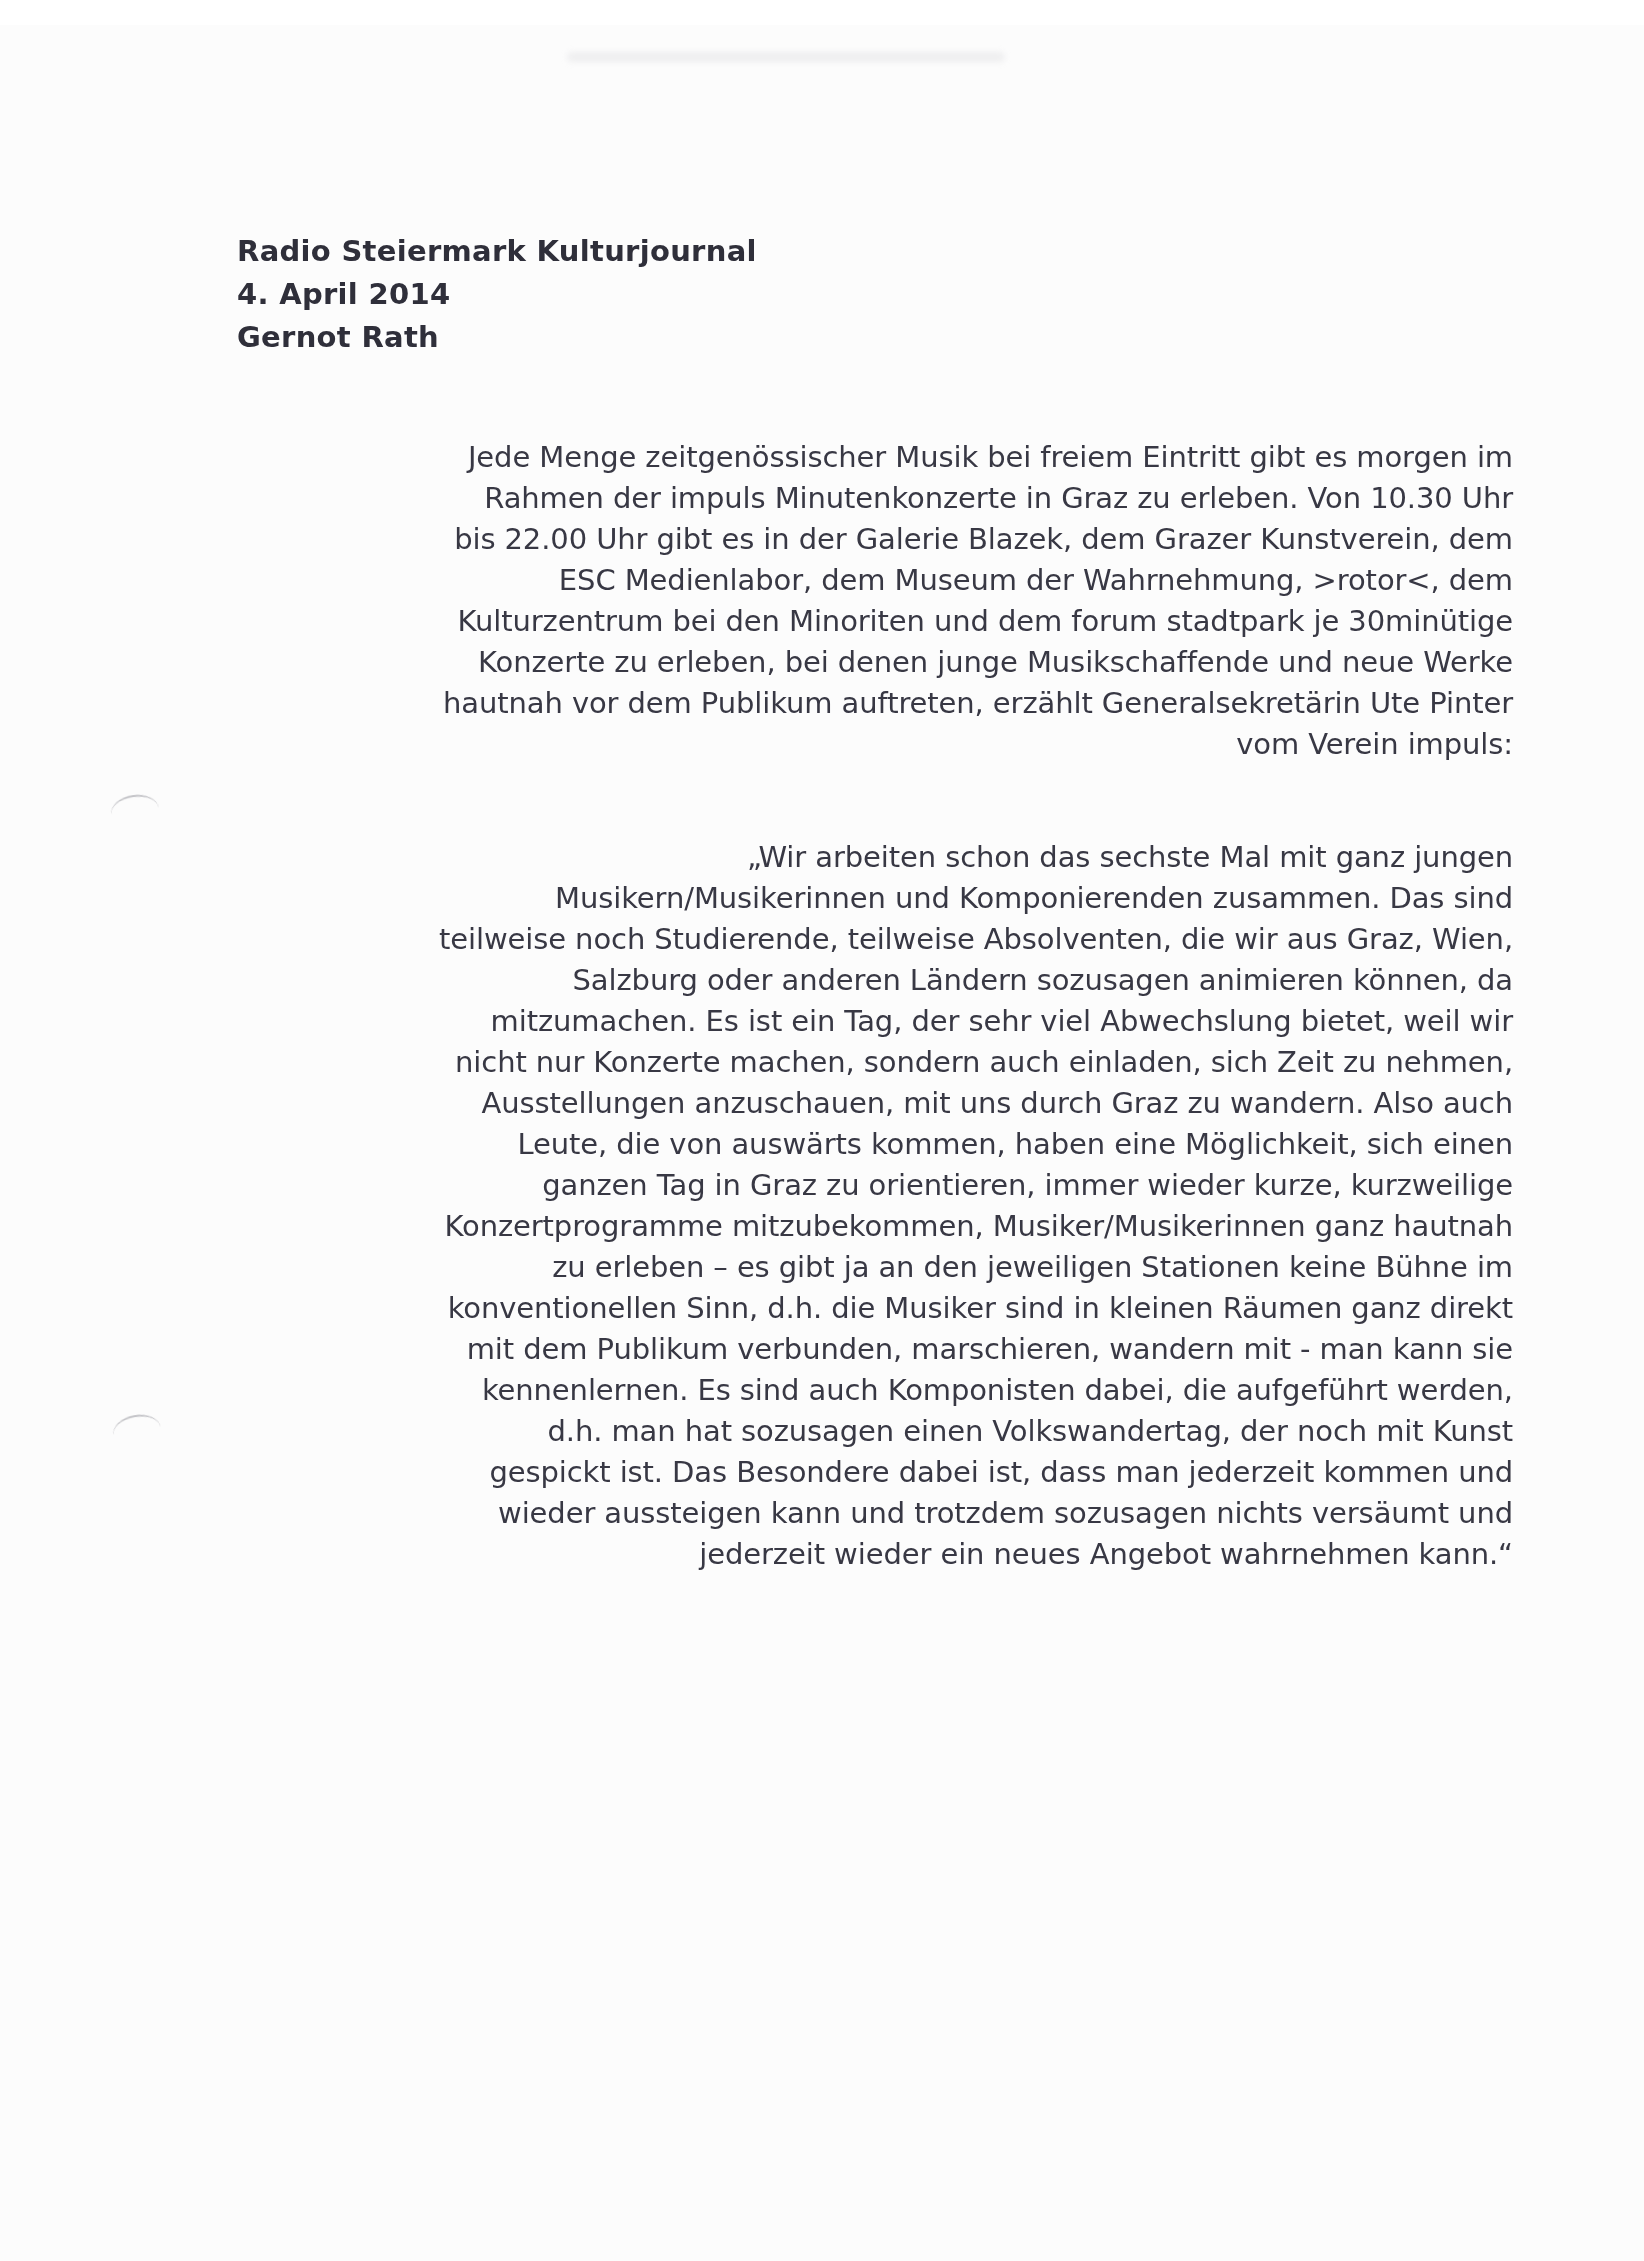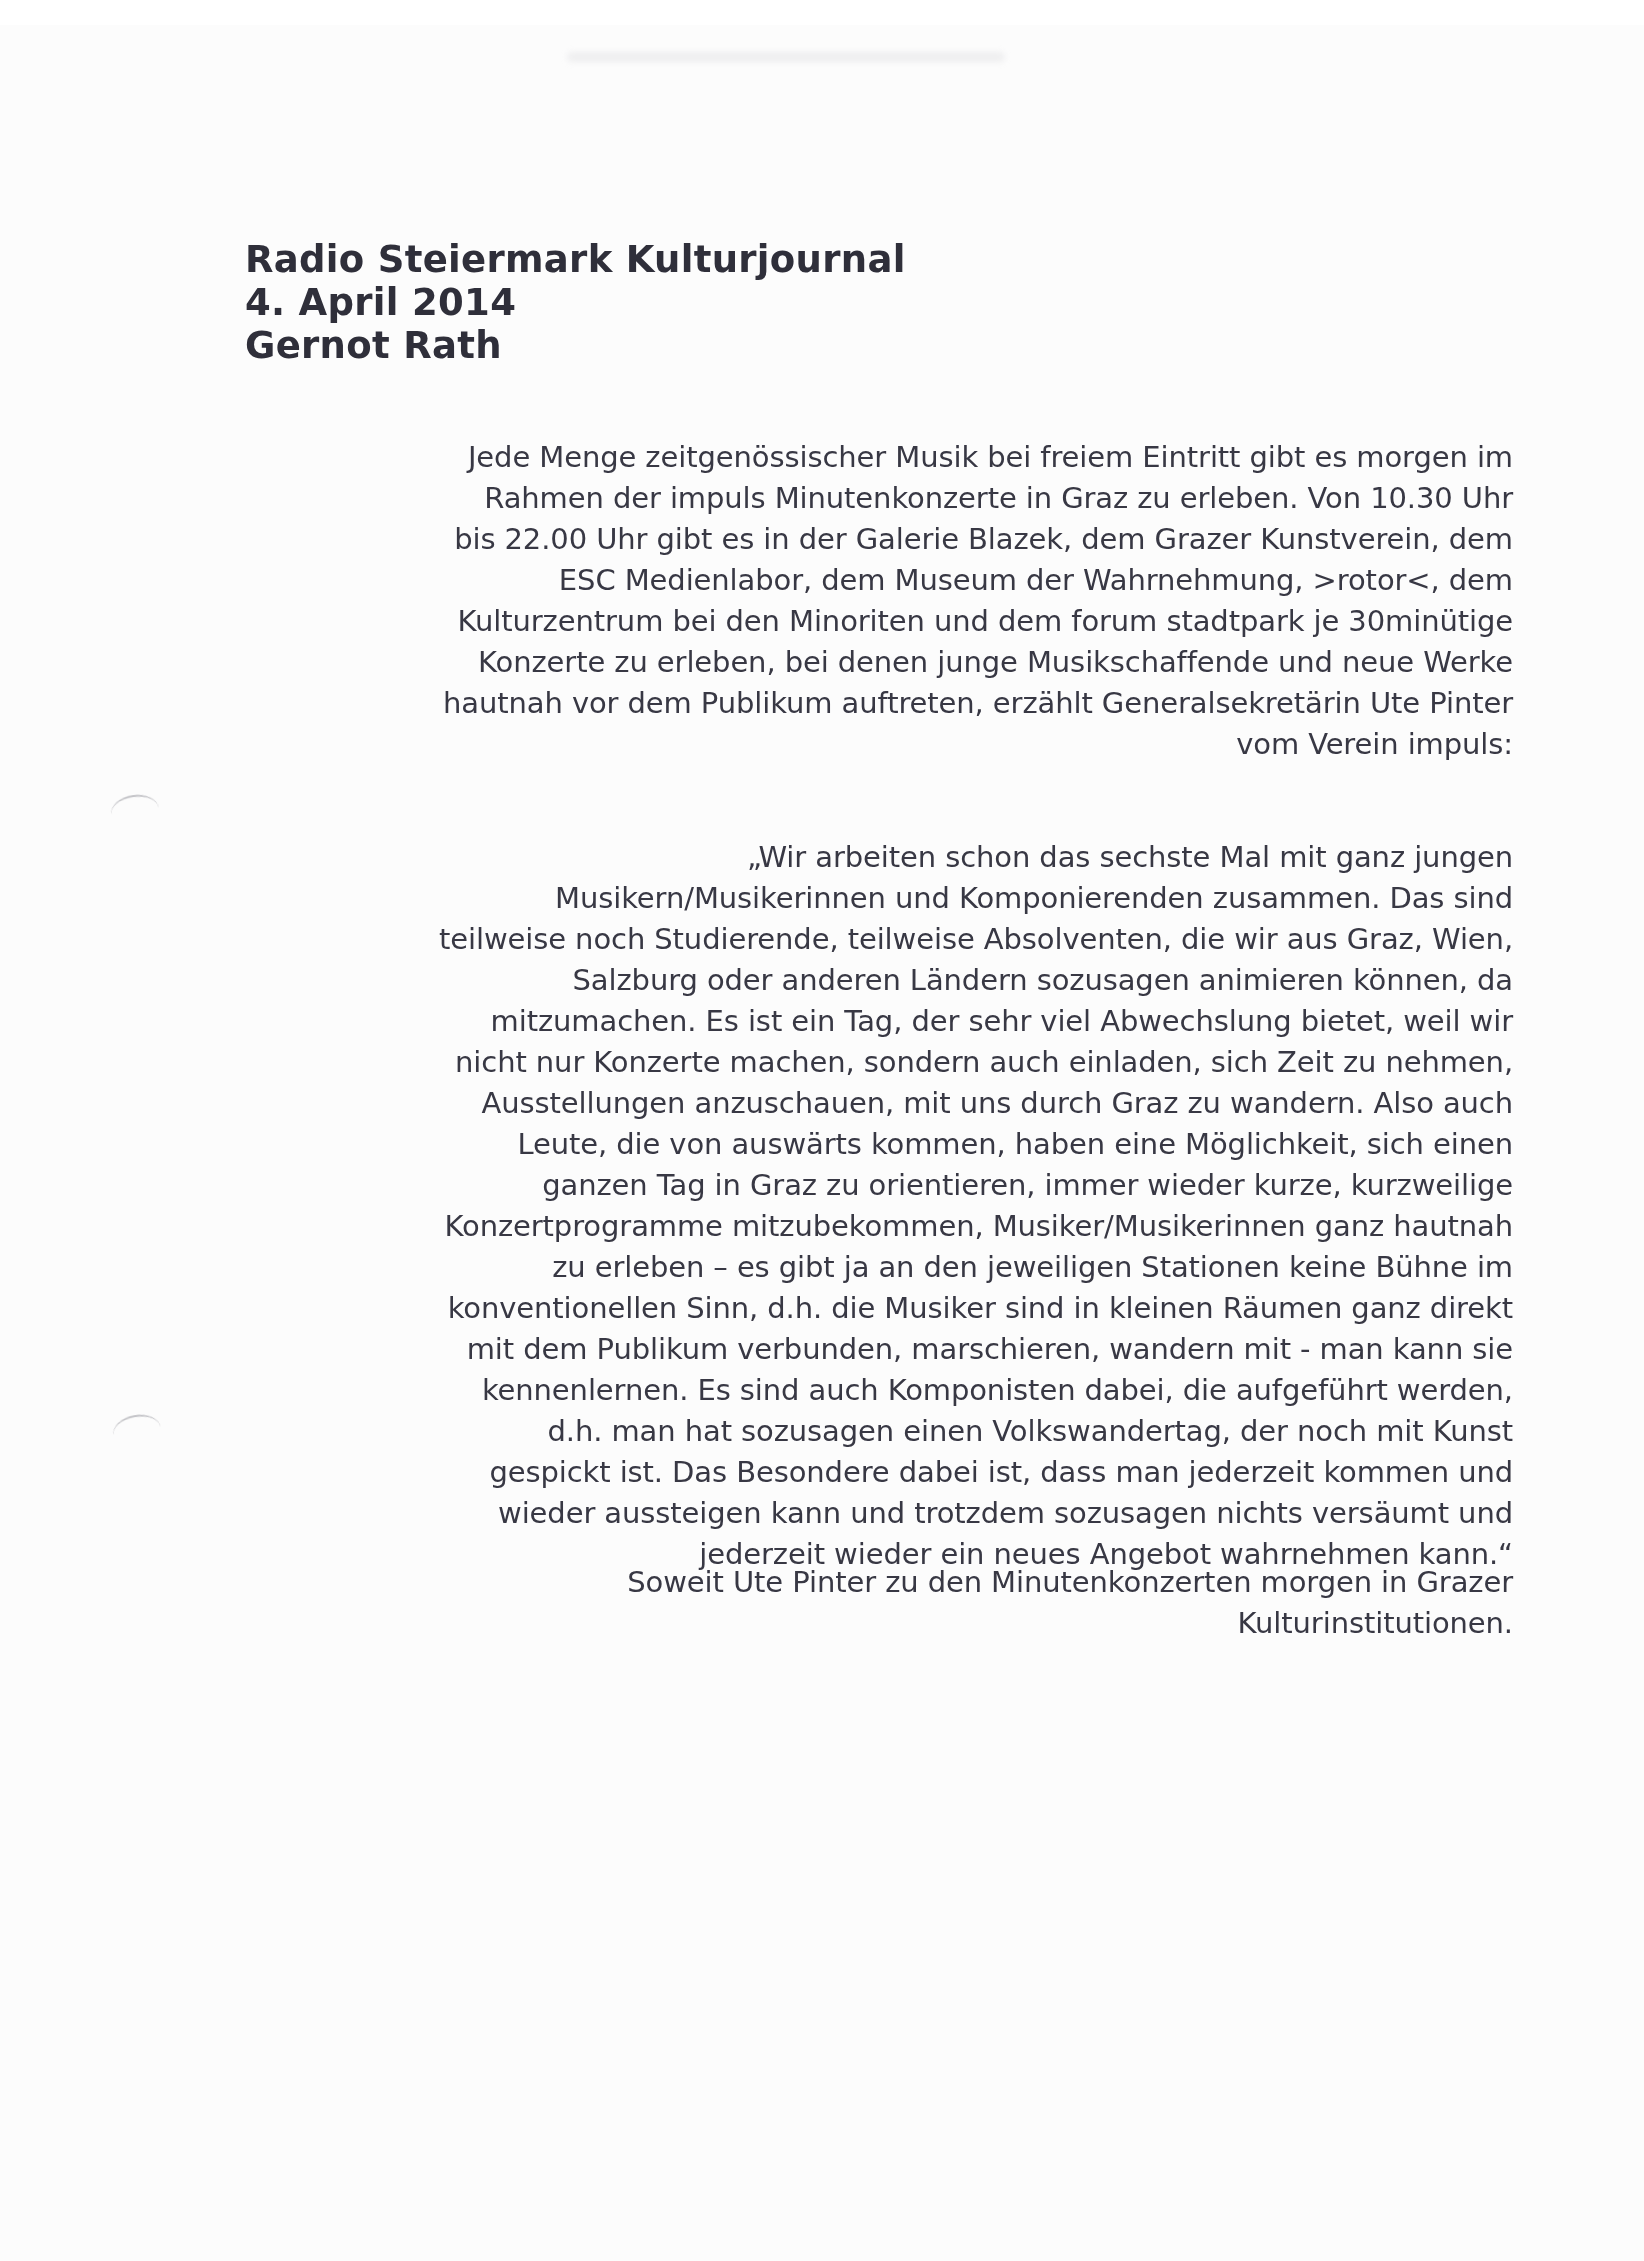--- a/index.html
+++ b/index.html
@@ -20,22 +20,22 @@
     left: 0;
     top: 24.5px;
     width: 1644px;
     height: 2237px;
     background: #fcfcfc;
   }
   .doc-header {
     position: absolute;
     left: 237px;
     top: 205px;
-    margin: 8px;
-    font-size: 37px;
+    margin: 0;
+    font-size: 29px;
     font-weight: bold;
     line-height: 43px;
     color: #2f2f3a;
     white-space: pre-line;
     letter-spacing: 0.3px;
   }
   .para {
     position: absolute;
     left: 237px;
     margin: 0;
@@ -116,19 +116,17 @@
 Konzertprogramme mitzubekommen, Musiker/Musikerinnen ganz hautnah
 zu erleben – es gibt ja an den jeweiligen Stationen keine Bühne im
 konventionellen Sinn, d.h. die Musiker sind in kleinen Räumen ganz direkt
 mit dem Publikum verbunden, marschieren, wandern mit - man kann sie
 kennenlernen. Es sind auch Komponisten dabei, die aufgeführt werden,
 d.h. man hat sozusagen einen Volkswandertag, der noch mit Kunst
 gespickt ist. Das Besondere dabei ist, dass man jederzeit kommen und
 wieder aussteigen kann und trotzdem sozusagen nichts versäumt und
 jederzeit wieder ein neues Angebot wahrnehmen kann.“</p>
 
-  <p class="para para-closing">Soweit Ute Pinter zu den Minutenkonzerten morgen in Grazer
-Kulturinstitutionen.</p>
 
   <div class="pencil-arc pencil-arc-1"></div>
   <div class="pencil-arc pencil-arc-2"></div>
 </div>
 
 
 </body></html>

